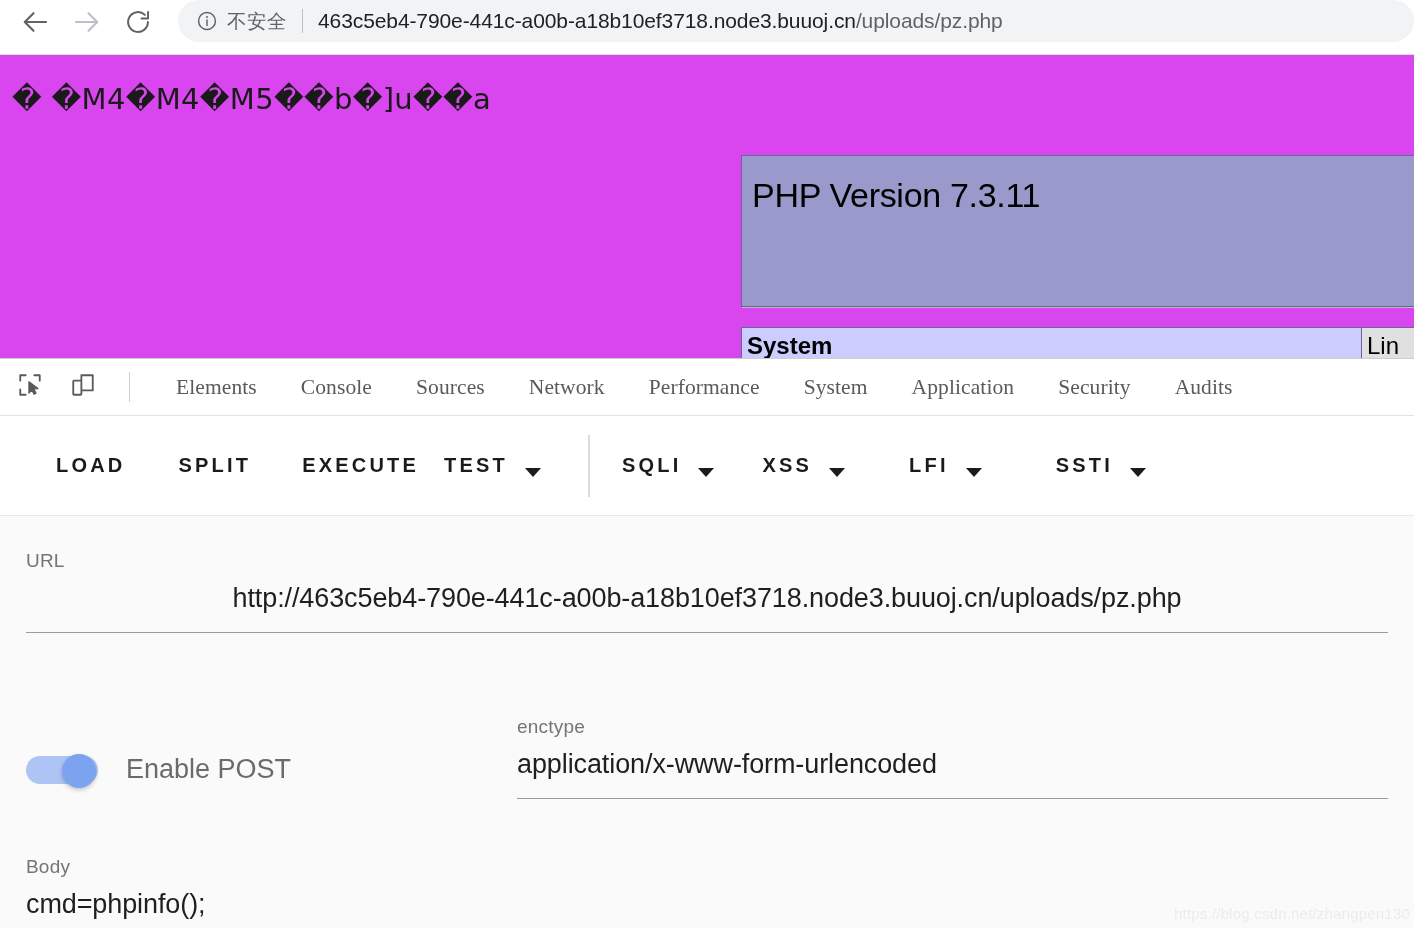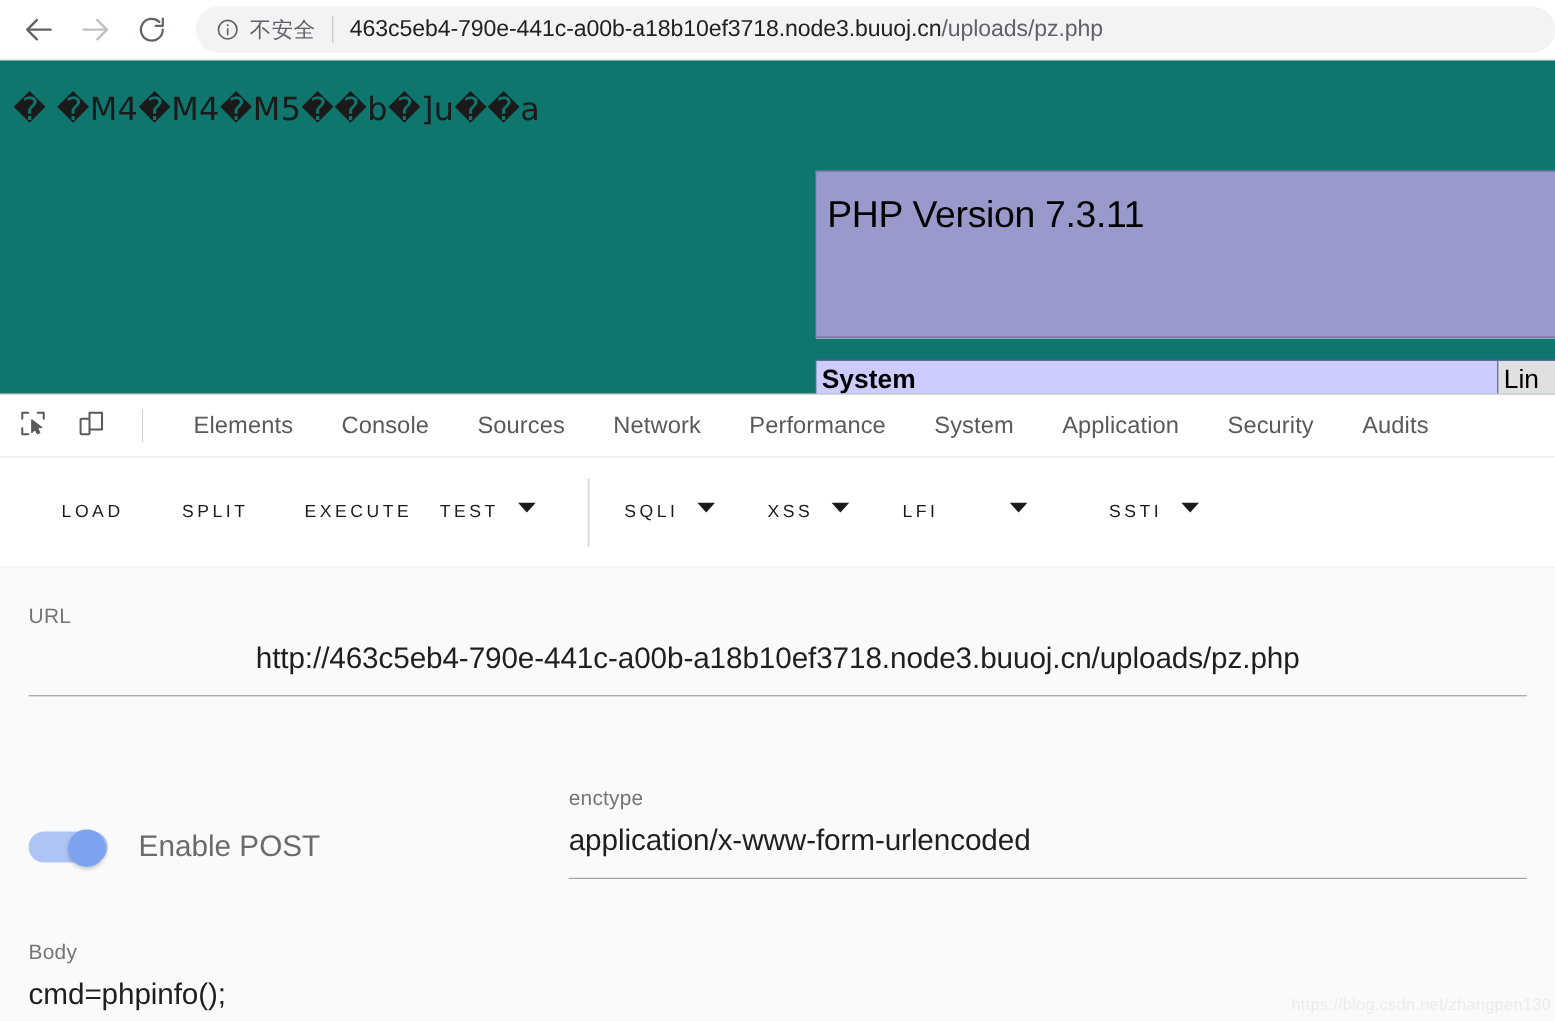--- a/index.html
+++ b/index.html
@@ -11,21 +11,21 @@
     font-family: "Liberation Sans", sans-serif;
   }
 
   #app { position: relative; width: 1414px; height: 928px; }
 
   
   .browser-bar {
     position: absolute; left: 0; top: 0;
     width: 1414px; height: 55px;
     background: #ffffff;
-    display: flex; align-items: center;
+    display: flex; align-items: flex-start;
     border-bottom: 1px solid #dcdcdc;
   }
   .nav-btn {
     width: 44px; height: 44px;
     display: flex; align-items: center; justify-content: center;
     border-radius: 50%;
     flex: 0 0 auto;
   }
   .nav-btn svg { display: block; }
   .nav-back { margin-left: 14px; }
@@ -67,21 +67,21 @@
     white-space: nowrap;
     letter-spacing: -0.1px;
   }
   .omni-url .dim { color: #5f6368; }
 
   
   .page-view {
     position: absolute;
     left: 0; top: 55px;
     width: 1414px; height: 303px;
-    background: #0f766e;
+    background: #d946ef;
     overflow: hidden;
   }
   .garbled {
     position: absolute;
     left: 12px; top: 27px;
     font-size: 29px;
     color: #1a1a1a;
     letter-spacing: 0.3px;
     white-space: nowrap;
     font-family: "DejaVu Sans", sans-serif;
@@ -134,20 +134,21 @@
     width: 1414px; height: 570px;
     background: #ffffff;
     border-top: 1px solid #cdcdcd;
   }
   .dt-tabbar {
     position: relative;
     height: 57px;
     display: flex; align-items: center;
     border-bottom: 1px solid #e4e4e4;
     background: #ffffff;
+    font-family: Liberation Serif, serif;
   }
   .dt-icon-btn {
     width: 40px; height: 40px;
     display: flex; align-items: center; justify-content: center;
     flex: 0 0 auto;
   }
   .dt-icon-btn:first-child { margin-left: 10px; }
   .dt-icon-btn + .dt-icon-btn { margin-left: 13px; }
   .dt-vdiv {
     width: 1px; height: 30px;
@@ -165,23 +166,23 @@
 
   
   .hb-toolbar {
     position: relative;
     height: 100px;
     display: flex; align-items: center;
     background: #ffffff;
     border-bottom: 1px solid #e8e8e8;
   }
   .hb-btn {
-    display: flex; align-items: flex-start;
-    font-size: 16px;
-    font-weight: normal;
+    display: flex; align-items: flex-end;
+    font-size: 20px;
+    font-weight: bold;
     color: #1b1b1b;
     letter-spacing: 3.2px;
     white-space: nowrap;
     padding: 10px 0;
   }
   .hb-caret {
     width: 0; height: 0;
     border-left: 8px solid transparent;
     border-right: 8px solid transparent;
     border-top: 9px solid #1b1b1b;
@@ -387,21 +388,21 @@
       <span class="hb-vdiv" style="margin-left:47px;"></span>
 
       <div class="hb-btn" style="margin-left:32px;">
         <span>SQLI</span>
         <span class="hb-caret"></span>
       </div>
       <div class="hb-btn" style="margin-left:48px;">
         <span>XSS</span>
         <span class="hb-caret"></span>
       </div>
-      <div class="hb-btn" style="margin-left:48px;gap:48px;">
+      <div class="hb-btn" style="margin-left:64px;">
         <span>LFI</span>
         <span class="hb-caret"></span>
       </div>
       <div class="hb-btn" style="margin-left:74px;">
         <span>SSTI</span>
         <span class="hb-caret"></span>
       </div>
     </div>
 
     <div class="hb-form">

